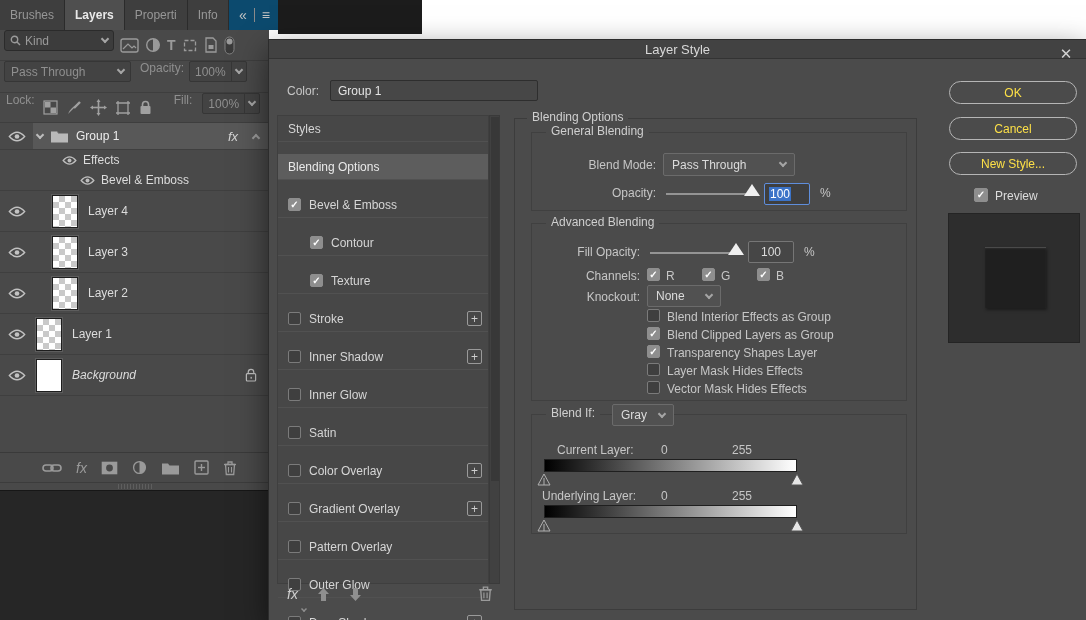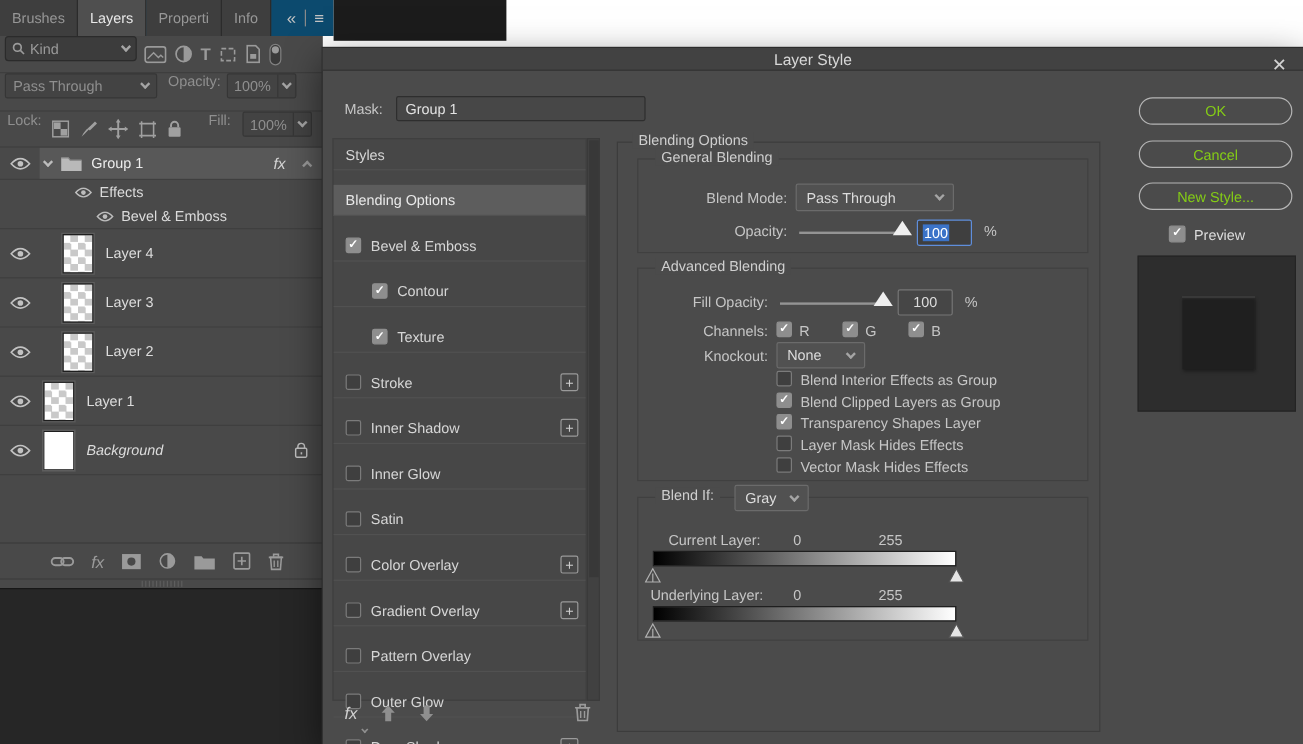--- a/index.html
+++ b/index.html
@@ -4,21 +4,21 @@
 <style>
   * { margin:0; padding:0; box-sizing:border-box; }
   html,body { width:1086px; height:620px; overflow:hidden; background:#ffffff;
               font-family:"Liberation Sans", sans-serif; }
   .abs { position:absolute; }
 
   
   .tabbar { left:0; top:0; width:278px; height:30px; background:#0c4a6e; display:flex; align-items:stretch; }
   .tab { display:flex; align-items:center; justify-content:center; font-size:12px; color:#979797;
          border-right:1px solid #2b2b2b; background:#3e3e3e; padding:0 10px; }
-  .tab.active { background:#4f4f4f; color:#e9e9e9; font-weight:normal; }
+  .tab.active { background:#4f4f4f; color:#e9e9e9; font-weight:bold; }
   .tabbar-icons { margin-left:auto; display:flex; align-items:center; gap:7px; padding-right:8px; color:#c3c3c3; }
   .tabbar-icons .sep { width:1px; height:14px; background:#8a8a8a; }
   .canvas-dark { left:278px; top:0; width:144px; height:34px; background:#1c1c1c; }
 
   
   .panel { left:0; top:30px; width:269px; height:590px; background:#494949; }
   .prow { border-bottom:1px solid #3e3e3e; display:flex; position:relative; }
   .filter-row { height:31px; padding:0 4px; gap:6px; }
   .searchbox { width:110px; height:21px; background:#3c3c3c; border:1px solid #2b2b2b; border-radius:3px;
                display:flex; align-items:center; padding:0 5px; gap:4px; color:#9a9a9a; font-size:12px; }
@@ -95,21 +95,21 @@
                border-right:8px solid transparent; border-bottom:12px solid #efefef; }
   .num-input { position:absolute; background:#464646; border:1px solid #767676; border-radius:2px;
                color:#dcdcdc; font-size:12px; display:flex; align-items:center; justify-content:center; }
   .num-input.focus { background:#3f3f3f; border:1px solid #5f8edc; }
   .num-input.focus .selhl { background:#3b73c8; color:#ffffff; padding:0 1px; }
 
   .grad { position:absolute; height:13px; border:1px solid #1f1f1f;
           background:linear-gradient(to right, #000000, #ffffff); }
 
   .pillbtn { position:absolute; width:128px; height:23px; border:1px solid #b5b5b5; border-radius:12px;
-             background:transparent; color:#84cc16; font-size:12px; display:flex; align-items:center;
+             background:transparent; color:#fde047; font-size:12px; display:flex; align-items:center;
              justify-content:center;text-align:right; }
   .preview-thumb { position:absolute; background:#2d2d2d; border:1px solid #242424; }
   .preview-square { position:absolute; background:#1f1f1f; border-top:1px solid #4a4a4a;
                     box-shadow:inset 0 1px 2px rgba(255,255,255,.06), 1px 2px 3px rgba(0,0,0,.4); }
   svg { display:block; }
 </style>
 </head>
 <body>
 
 <div class="abs tabbar">
@@ -407,21 +407,21 @@
   </div>
   <div class="dockdark"></div>
 </div>
 
 <div class="abs dialog">
   <div class="titlebar">
     <span>Layer Style</span>
     <span class="closex">✕</span>
   </div>
 
-  <span class="abs dlabel" style="left:18px; top:44px;">Mask:</span>
+  <span class="abs dlabel" style="left:18px; top:44px;">Color:</span>
   <div class="abs name-input" style="left:61px; top:40px; width:208px; height:21px;">
     <span>Group 1</span>
   </div>
 
   <div class="abs styles-list" style="left:8px; top:75px; width:212px; height:469px;">
     <div class="srow">
         <span>Styles</span>
       </div>
     <div class="srow sel">
         <span>Blending Options</span>

